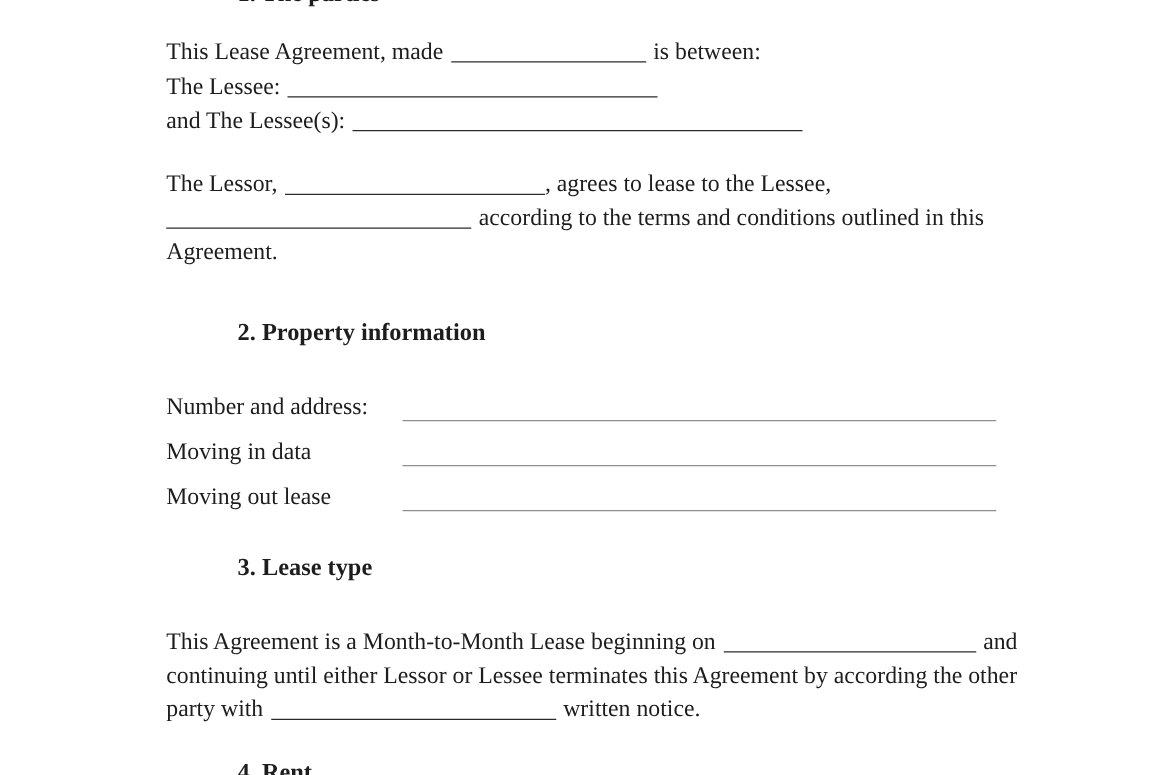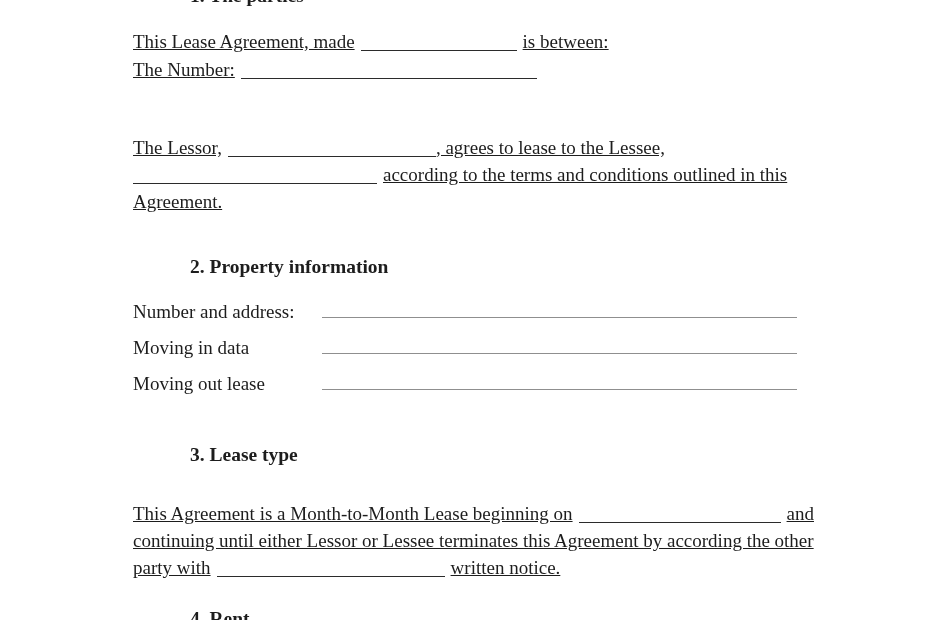--- a/index.html
+++ b/index.html
@@ -19,41 +19,41 @@
     font-weight: bold;
     line-height: 24px;
     white-space: nowrap;
   }
   .para {
     position: absolute;
     left: 133px;
     width: 664px;
     font-size: 19px;
   }
-  .para .line { line-height: 27px; white-space: nowrap; text-decoration: underline; }
+  .para .line { line-height: 27px; white-space: nowrap; }
   .para.p1 .line { line-height: 27.5px; }
 
   .blank {
     display: inline-block;
     height: 1px;
     border-bottom: 1.6px solid #2b2b2b;
     vertical-align: -3px;
   }
   .gap-l { margin-left: 6px; }
   .gap-r { margin-right: 6px; }
 
   .fields {
     position: absolute;
     left: 133px; top: 301px;
     width: 664px;
   }
   .field-row {
     display: flex;
     height: 36px;
-    align-items: flex-start;
+    align-items: flex-end;
     font-size: 19px;
     line-height: 22px;
   }
   .field-row .label { width: 189px; flex: 0 0 189px; }
   .field-row .fill-line {
     flex: 1;
     height: 17px;
     border-bottom: 1px solid #8f8f8f;
   }
 
@@ -67,21 +67,22 @@
 </style>
 </head>
 <body>
 
 <div class="doc">
 
   <div class="heading h1-partial">1. The parties</div>
 
   <div class="para p1">
     <div class="line"><span>This Lease Agreement, made</span><span class="blank gap-l gap-r" style="width:156px"></span><span>is between:</span></div>
-    <div class="line"><span>The Number:</span><span class="blank gap-l" style="width:296px"></span></div>
+    <div class="line"><span>The Lessee:</span><span class="blank gap-l" style="width:296px"></span></div>
+    <div class="line"><span>and The Lessee(s):</span><span class="blank gap-l" style="width:360px"></span></div>
   </div>
 
   <div class="para p2">
     <div class="line"><span>The Lessor,</span><span class="blank gap-l" style="width:208px"></span><span>, agrees to lease to the Lessee,</span></div>
     <div class="line"><span class="blank gap-r" style="width:244px"></span><span>according to the terms and conditions outlined in this</span></div>
     <div class="line"><span>Agreement.</span></div>
   </div>
 
   <div class="heading h2">2. Property information</div>
 

